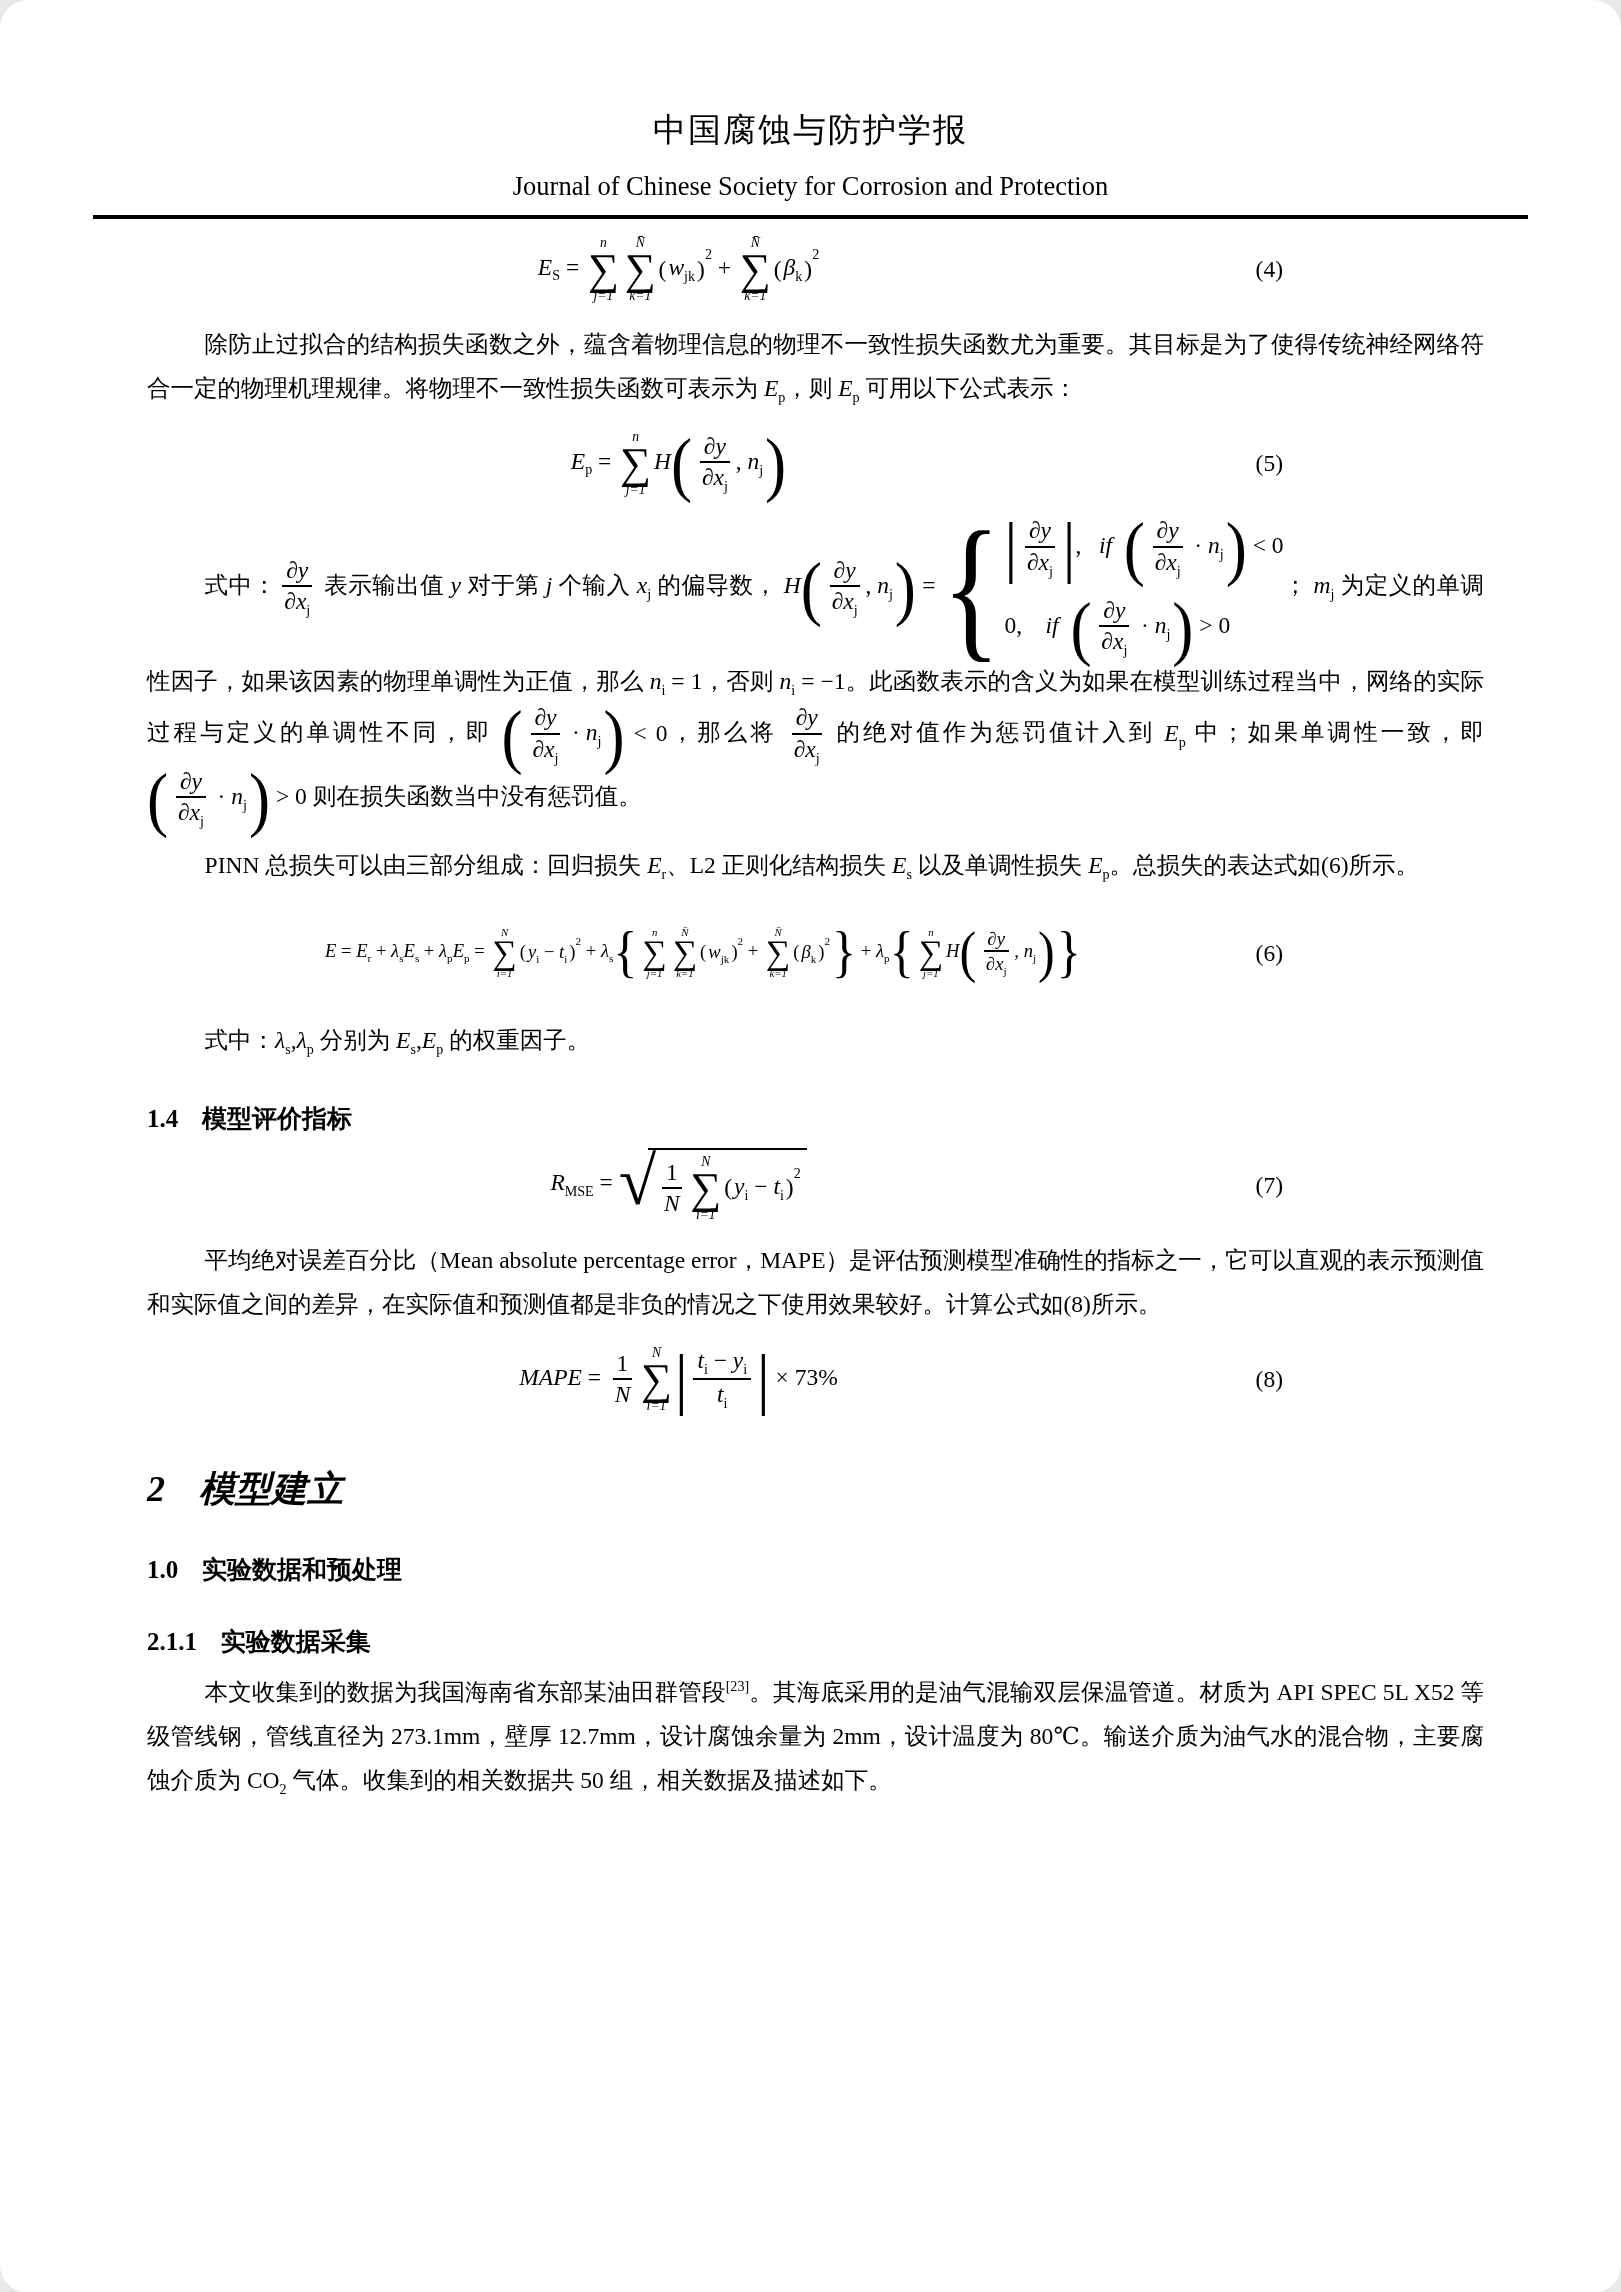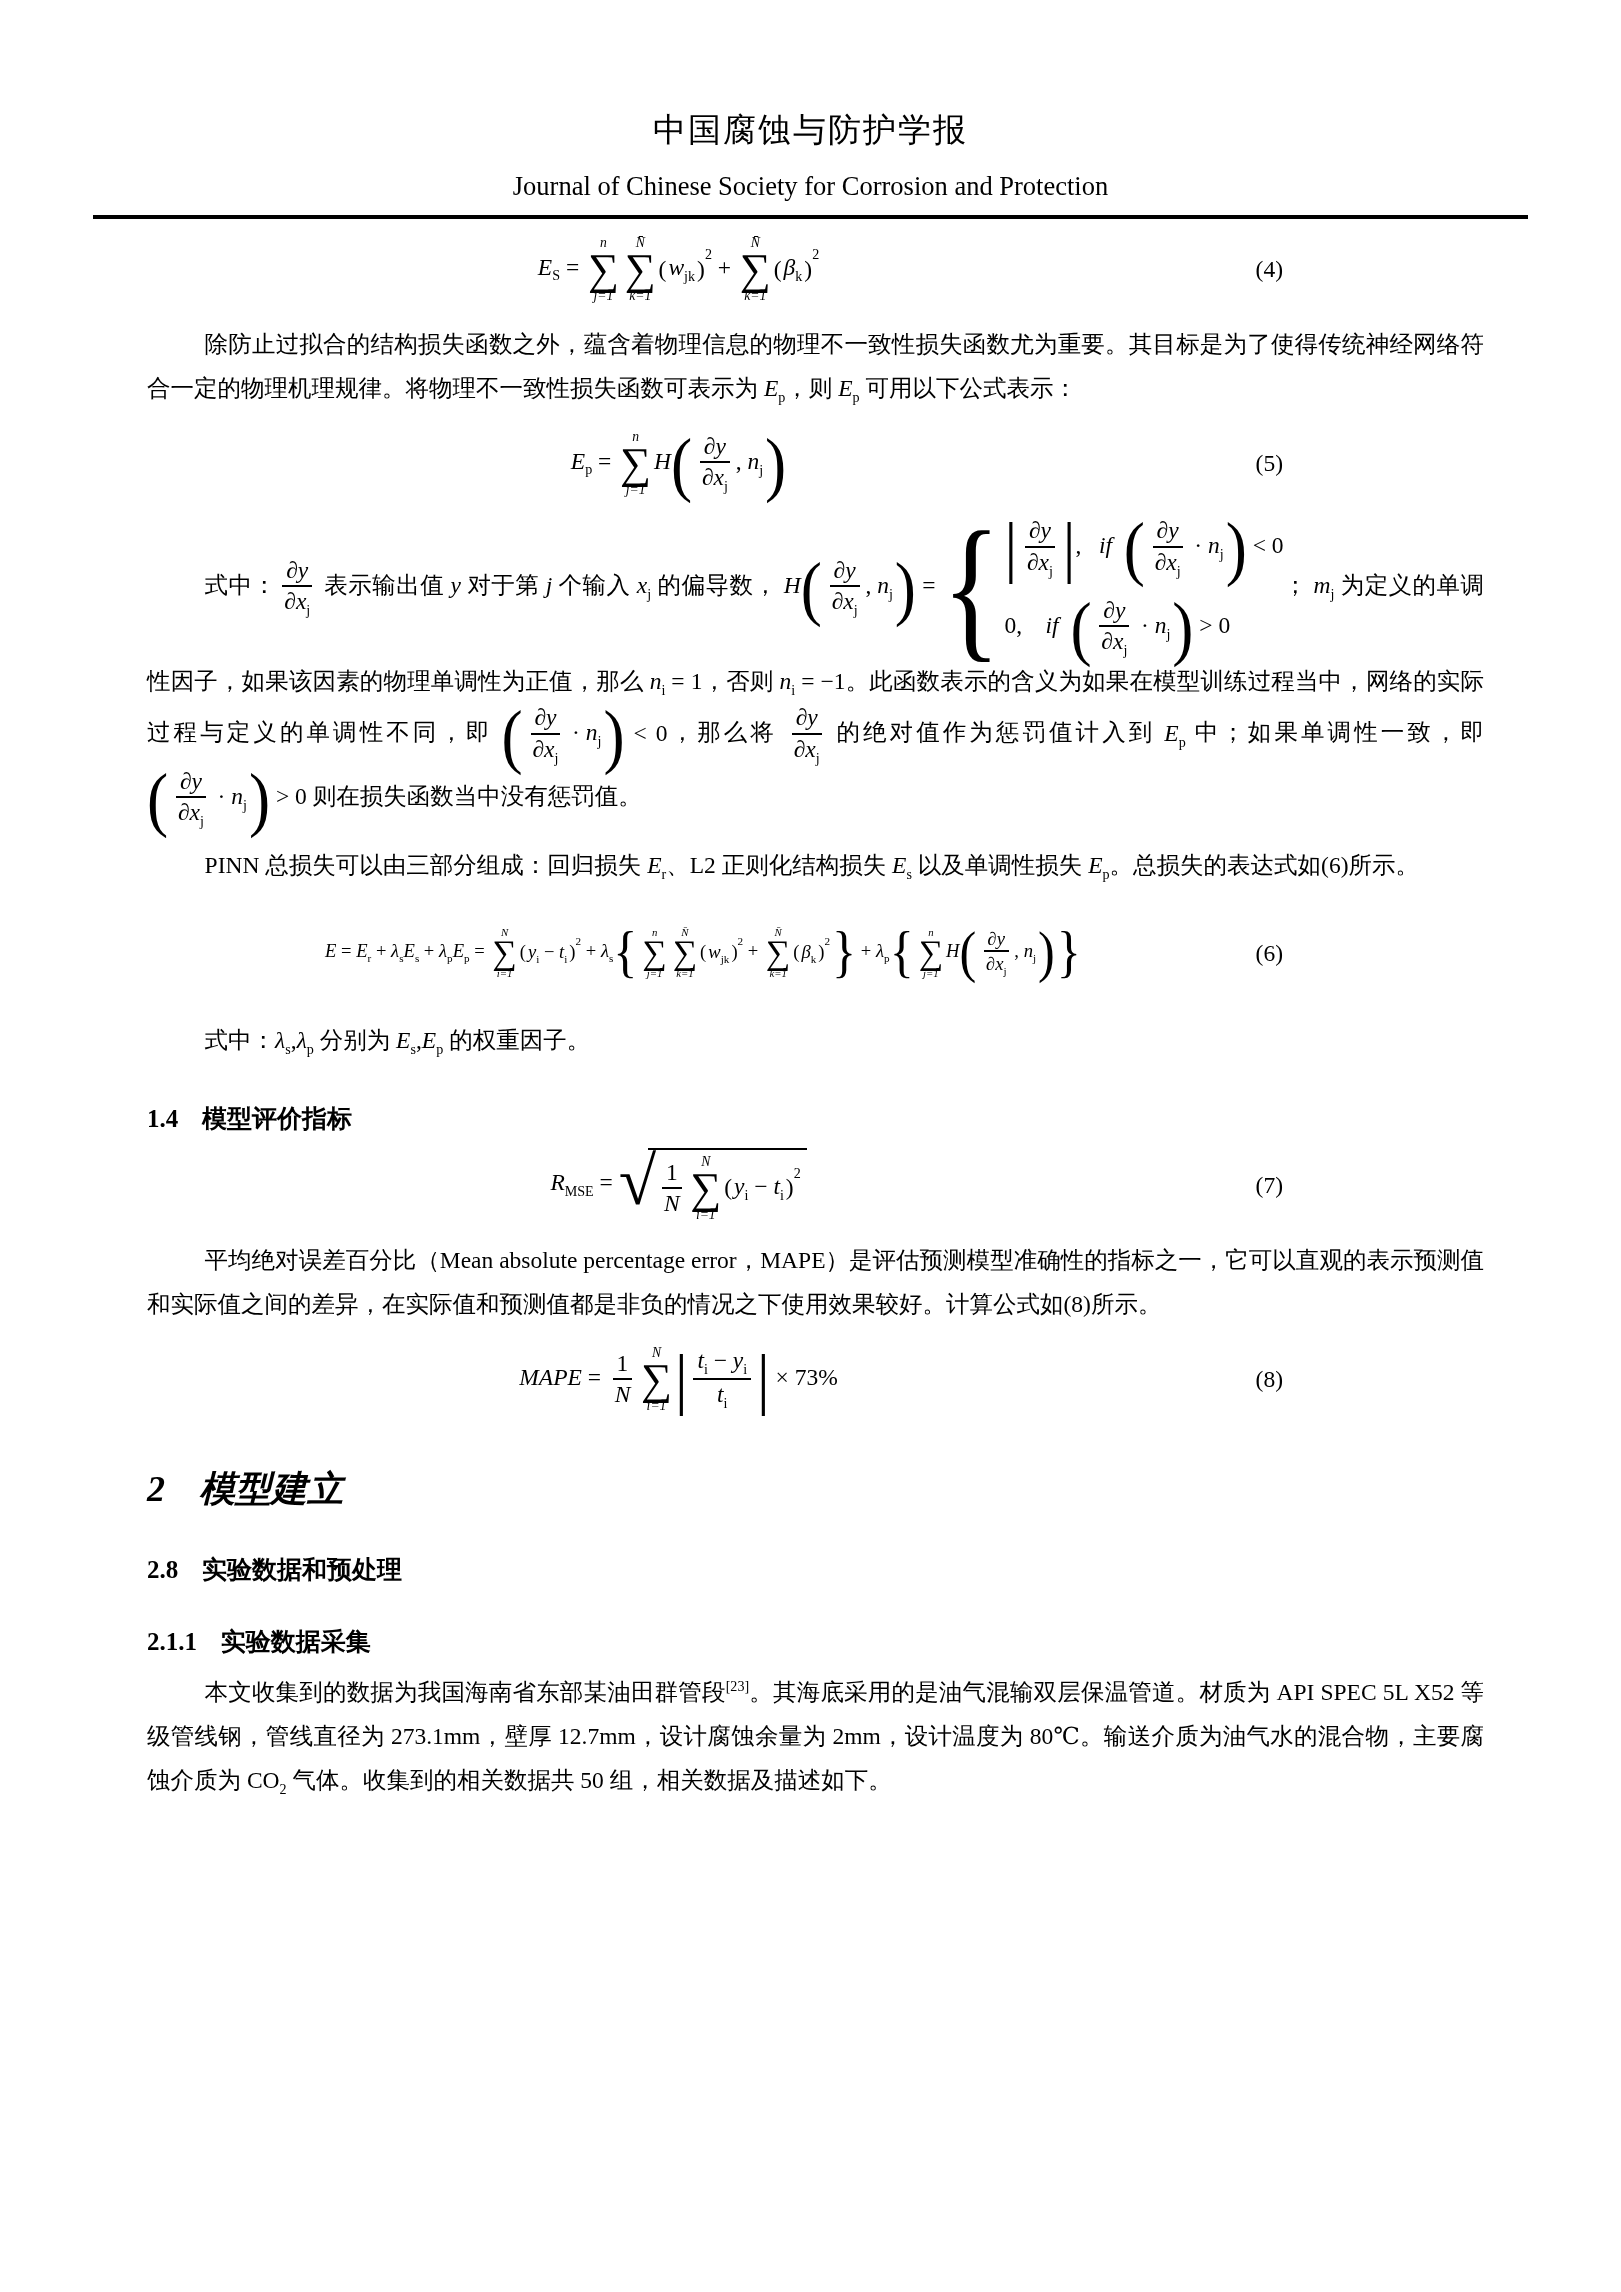--- a/index.html
+++ b/index.html
@@ -1,19 +1,19 @@
 <!DOCTYPE html>
 <html><head>
 <meta charset="utf-8">
 <style>
   html,body{margin:0;padding:0;background:#e8e8e8;}
   .page{
     width:1621px;height:2293px;background:#ffffff;color:#000;
     font-family:"Liberation Serif","DejaVu Serif",serif;
-    box-sizing:border-box;padding-top:108px;overflow:hidden;position:relative;
+    box-sizing:border-box;padding-top:108px;overflow:hidden;position:relative;border-radius:28px;
   }
   
   .jtitle{text-align:center;font-size:33px;line-height:1.35;letter-spacing:2px;}
   .jsub{text-align:center;font-size:26.5px;line-height:1.3;margin-top:16px;}
   .rule{height:3.9px;background:#000;margin:11.8px 93px 0 93px;}
   
   main{display:block;margin:0 137px 0 147px;font-size:23.5px;}
   .para{margin:11.8px 0;line-height:1.88;text-align:justify;text-indent:2.45em;}
   
   .h3sec{font-size:25px;font-weight:bold;margin:39px 0 7.8px 0;}
@@ -266,21 +266,21 @@
             <span class="mdel big">|</span>
           </span><span class="mr"> × 73%</span></span>
       <span class="eqnum">(8)</span>
     </div>
 
     <h2 class="h2sec">
       <span class="hnum">2</span><span class="htext">模型建立</span>
     </h2>
 
     <h3 class="h3sec">
-      <span class="hnum">2.8</span><span class="htext">实验数据和预处理</span>
+      <span class="hnum">1.0</span><span class="htext">实验数据和预处理</span>
     </h3>
 
     <h3 class="h3sec">
       <span class="hnum">2.1.1</span><span class="htext">实验数据采集</span>
     </h3>
 
     <p class="para">本文收集到的数据为我国海南省东部某油田群管段<sup>[23]</sup>。其海底采用的是油气混输双层保温管道。材质为 API SPEC 5L X52 等级管线钢，管线直径为 273.1mm，壁厚 12.7mm，设计腐蚀余量为 2mm，设计温度为 80℃。输送介质为油气水的混合物，主要腐蚀介质为 CO<sub>2</sub> 气体。收集到的相关数据共 50 组，相关数据及描述如下。</p>
 
   </main>
 </div>

